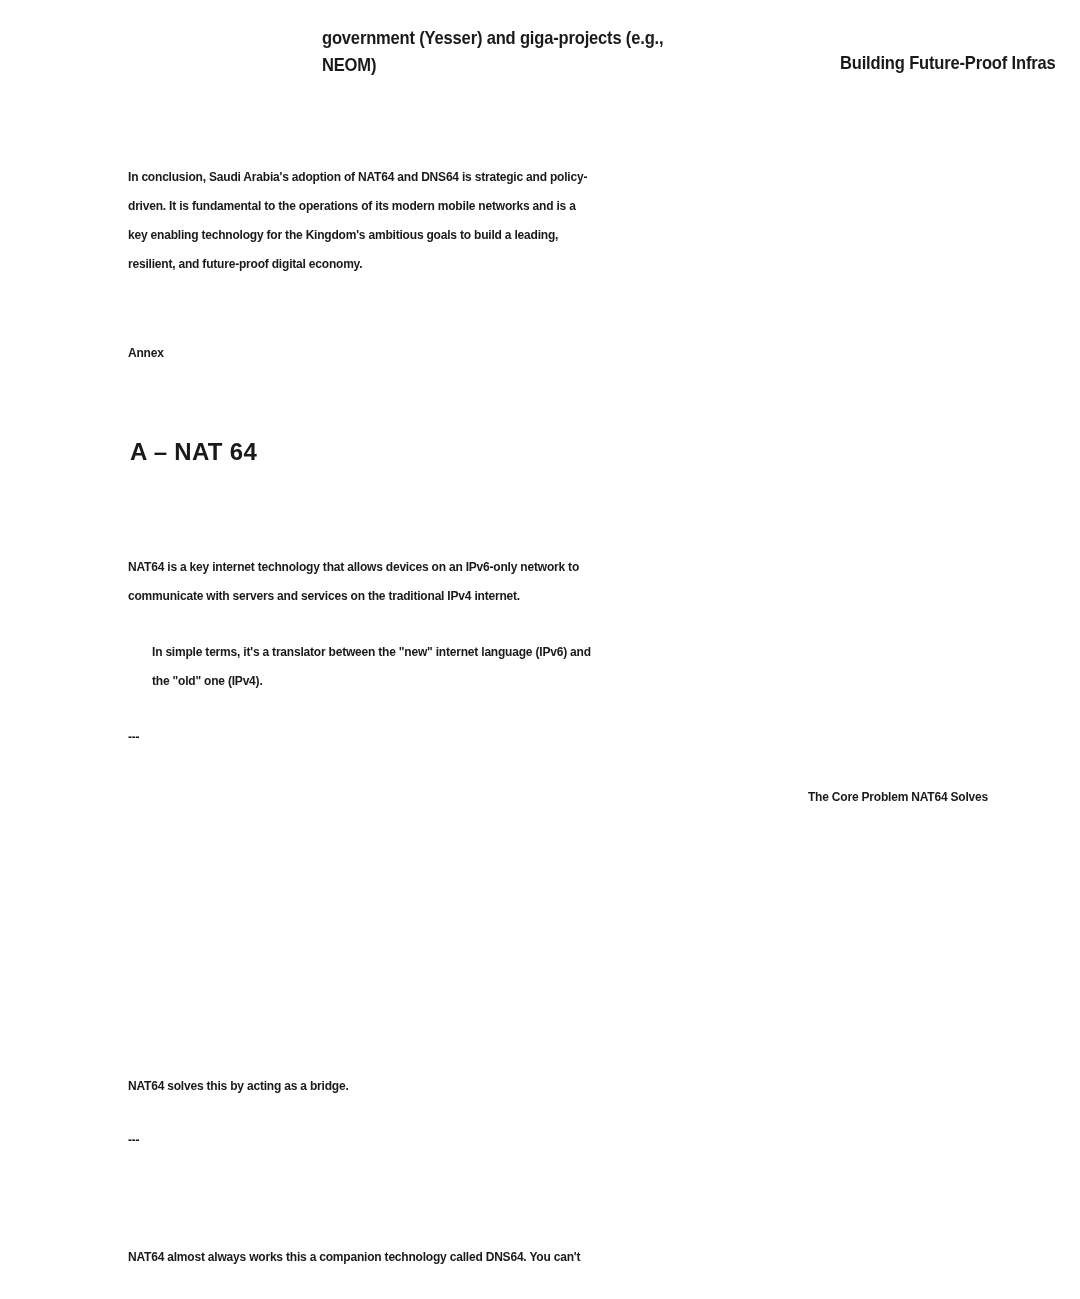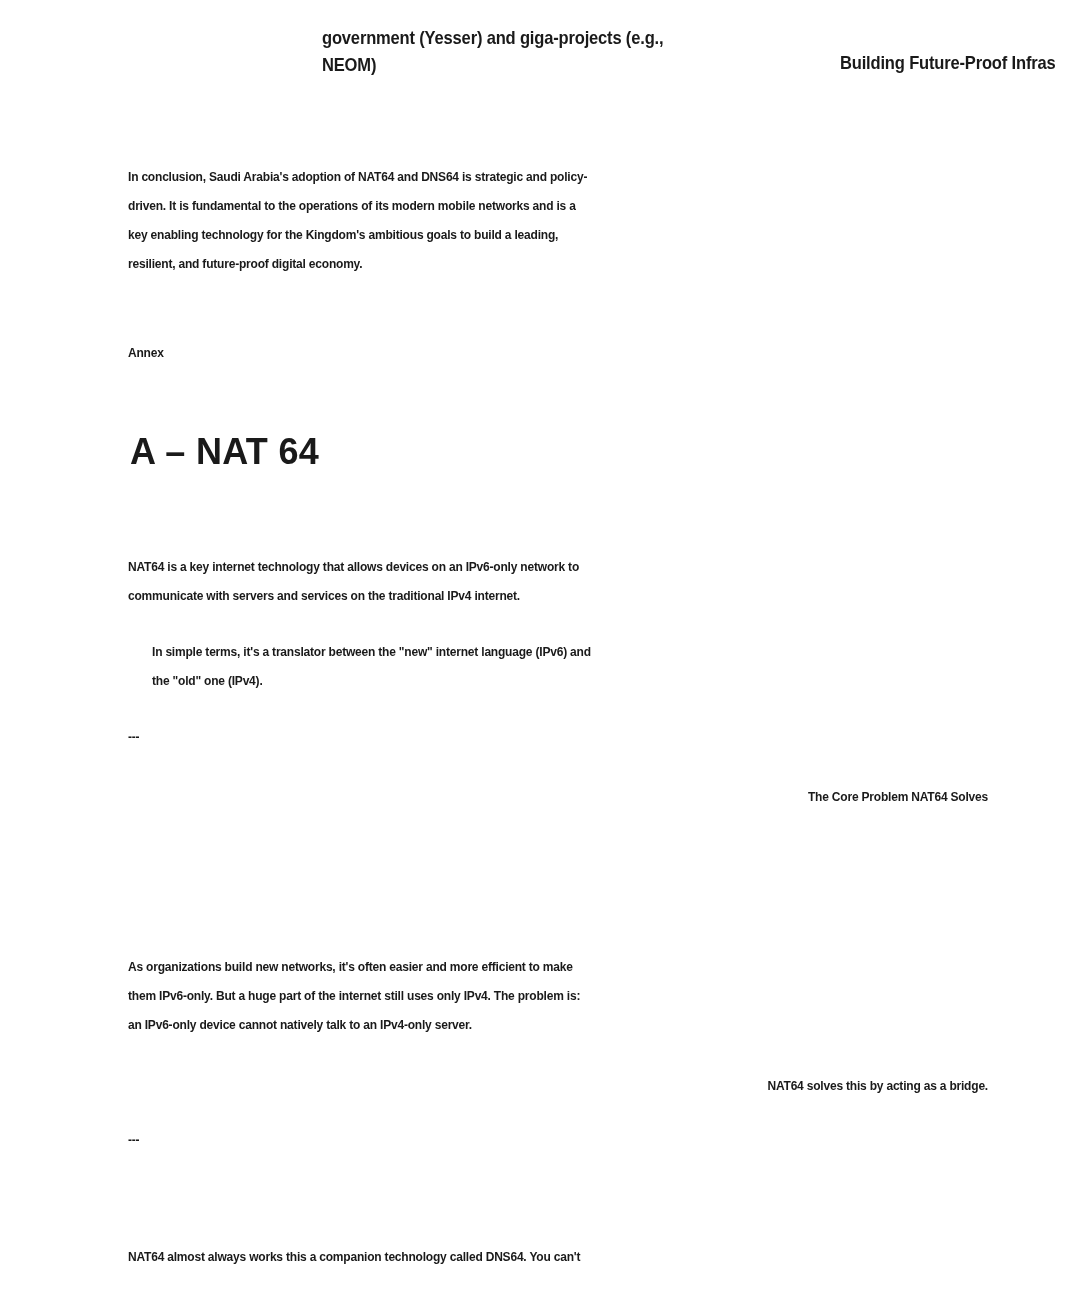--- a/index.html
+++ b/index.html
@@ -34,37 +34,37 @@
     font-size: 12px;
     line-height: 29px;
     font-weight: 700;
     letter-spacing: -0.2px;
     white-space: nowrap;
   }
   .heading { font-weight: 700; }
   .doc-title {
     position: absolute;
     left: 130px;
-    font-size: 36px;
+    font-size: 24px;
     line-height: 40px;
     font-weight: 700;
     letter-spacing: 0.3px;
     white-space: nowrap;
   }
   
   .b-conclusion { top: 163px; }
   .b-annex      { top: 339px; }
   .b-title      { top: 432px; }
   .b-para1      { top: 553px; }
   .b-para2      { top: 638px; margin-left: 24px; }
   .b-div1       { top: 723px; }
   .b-heading1   { top: 783px; text-align: right; }
   .b-para3      { top: 840px; }
   .b-para4      { top: 953px; }
-  .b-para5      { top: 1072px; text-align: right; }
+  .b-para5      { top: 1072px; }
   .b-div2       { top: 1126px; }
   .b-heading2   { top: 1185px; }
   .b-para6      { top: 1243px; }
 </style>
 </head>
 <body>
 
 <div class="page">
 
   <div class="hdr hdr-left">government (Yesser) and giga-projects (e.g.,<br>NEOM)</div>
@@ -79,21 +79,20 @@
 
   <p class="body b-para1">NAT64 is a key internet technology that allows devices on an IPv6-only network to<br>communicate with servers and services on the traditional IPv4 internet.</p>
 
   <p class="body b-para2">In simple terms, it's a translator between the "new" internet language (IPv6) and<br>the "old" one (IPv4).</p>
 
   <p class="body b-div1">---</p>
 
   <p class="body heading b-heading1">The Core Problem NAT64 Solves</p>
 
 
-  <p class="body b-para4">As organizations build new networks, it's often easier and more efficient to make<br>them IPv6-only. But a huge part of the internet still uses only IPv4. The problem is:<br>an IPv6-only device cannot natively talk to an IPv4-only server.</p>
 
   <p class="body b-para5">NAT64 solves this by acting as a bridge.</p>
 
   <p class="body b-div2">---</p>
 
 
   <p class="body b-para6">NAT64 almost always works this a companion technology called DNS64. You can't</p>
 
 </div>
 

